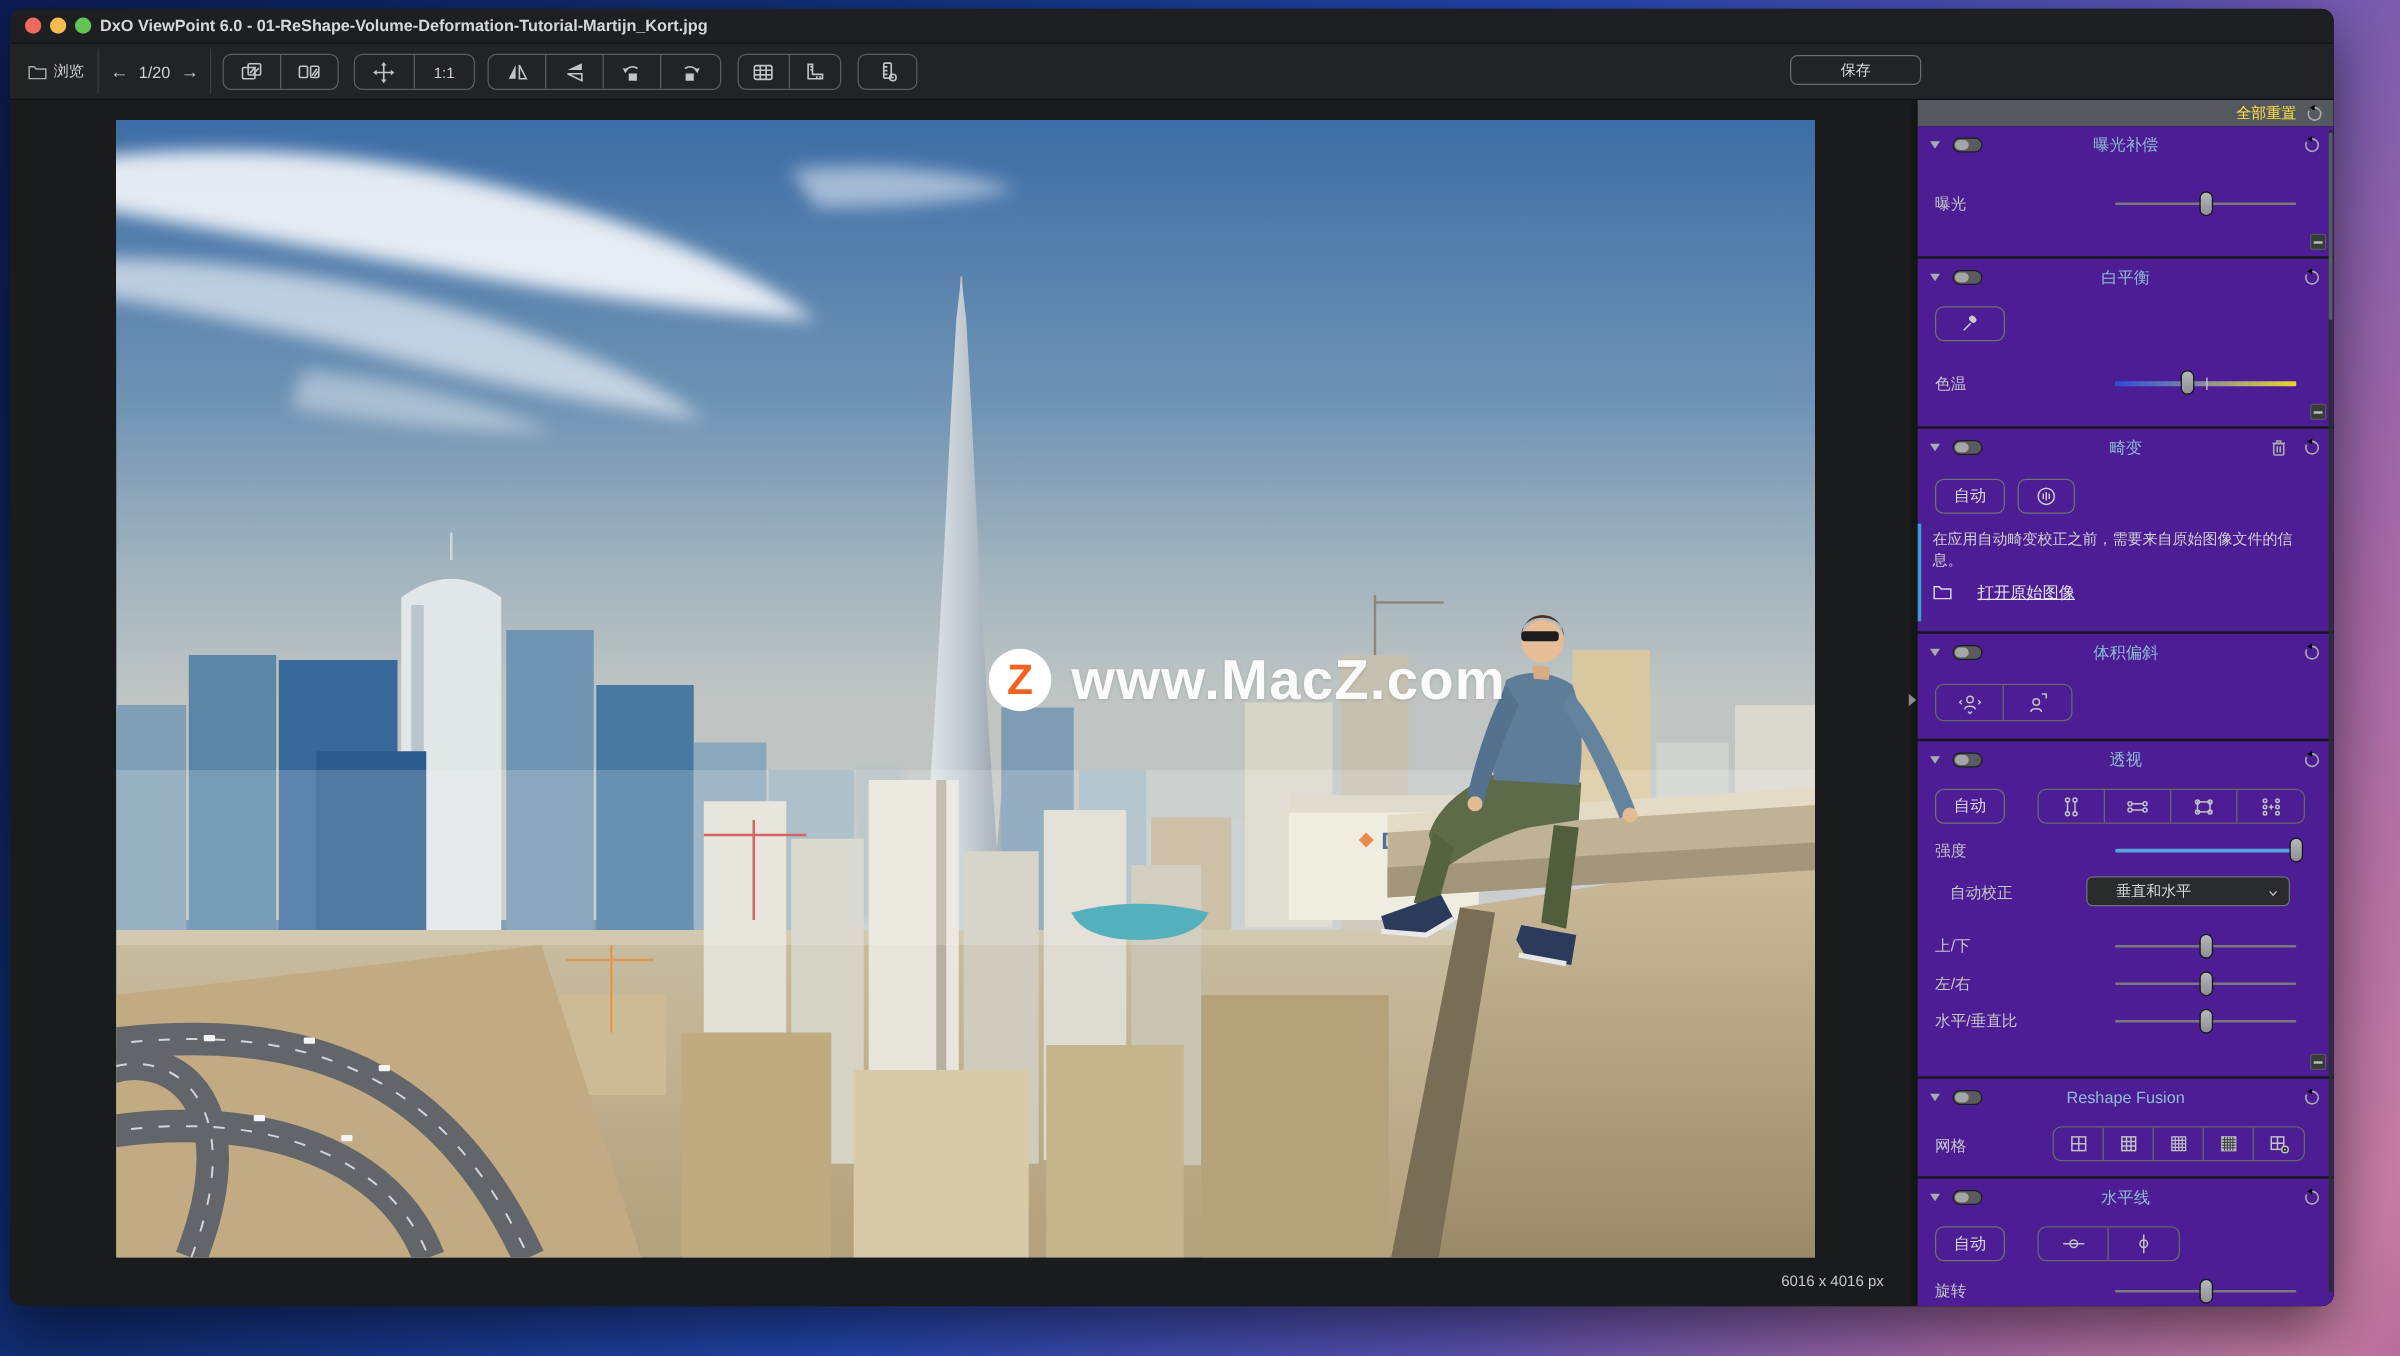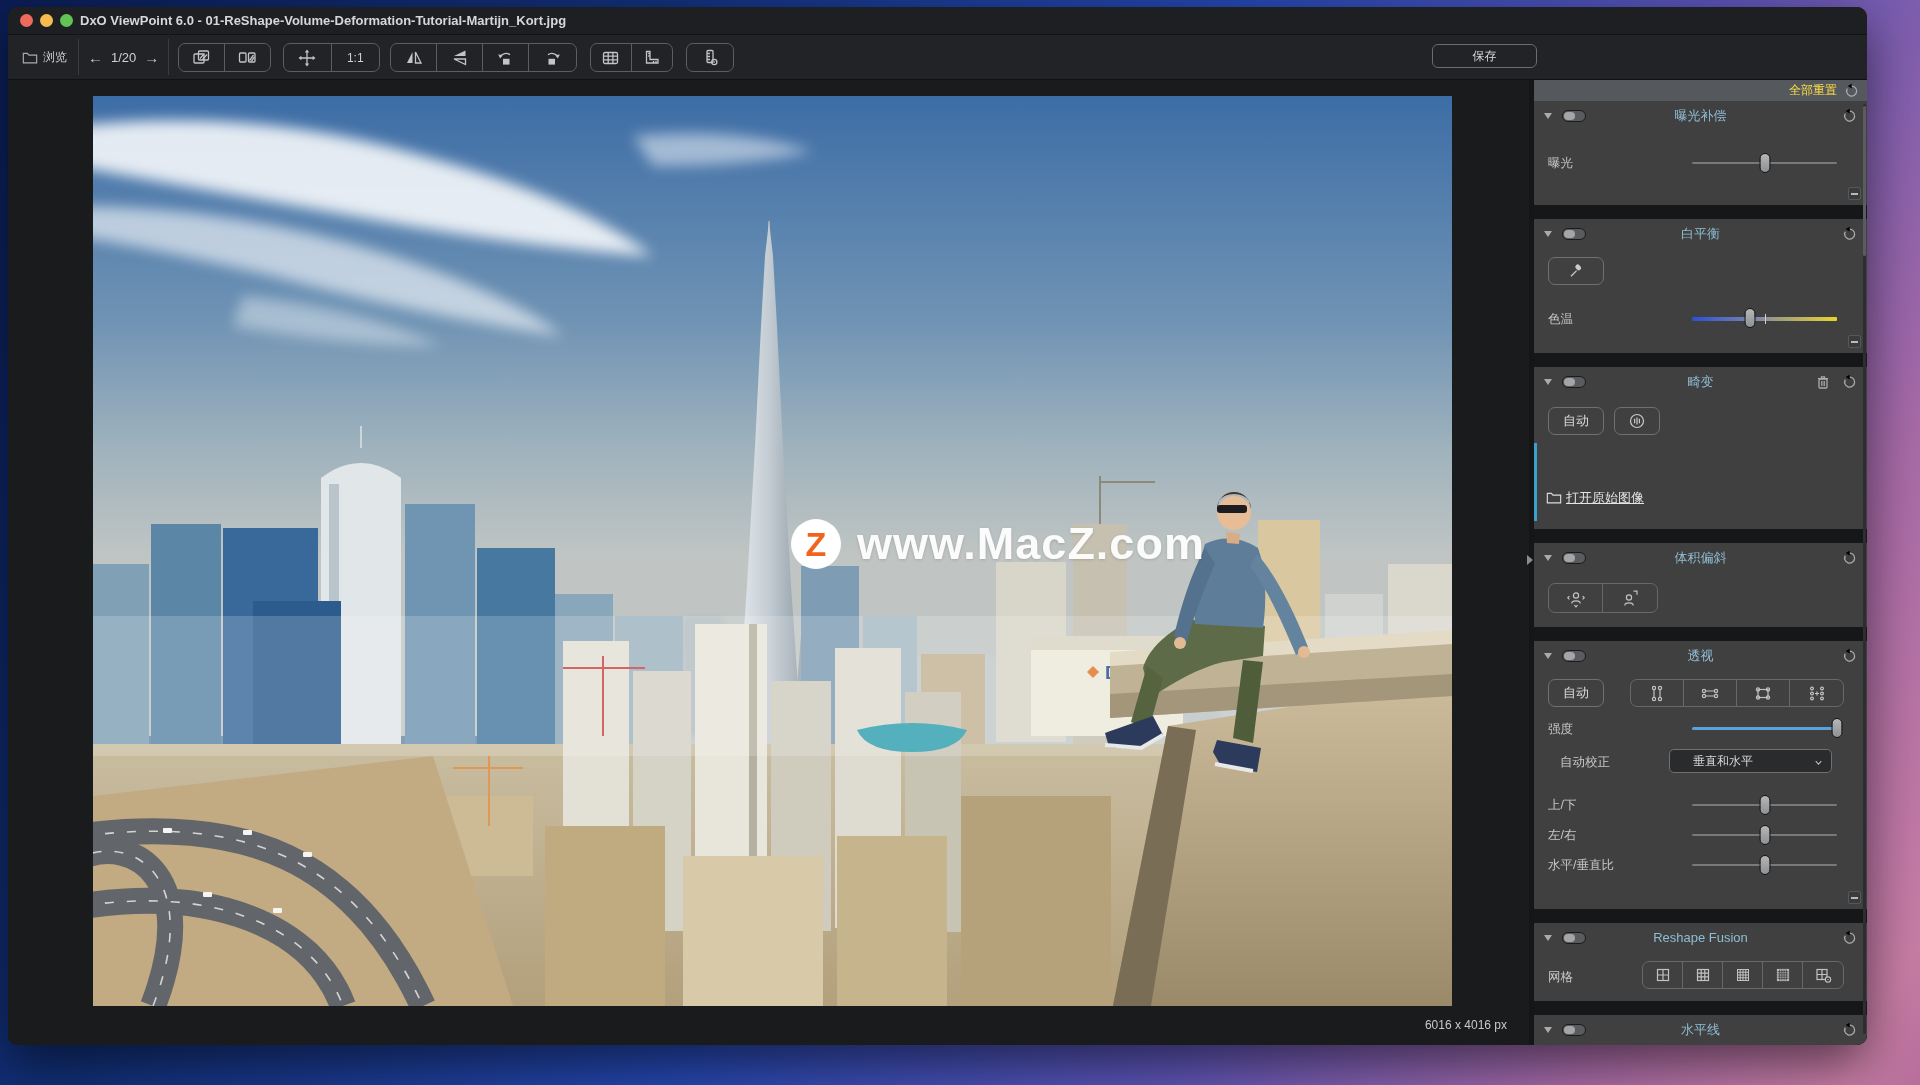--- a/index.html
+++ b/index.html
@@ -31,21 +31,21 @@
 .wmlogo{width:50px;height:50px;border-radius:50%;background:#fff;color:#f2641e;font-size:34px;font-weight:bold;display:flex;align-items:center;justify-content:center}
 .wmtext{font-size:45px;font-weight:600;color:rgba(255,255,255,.95);letter-spacing:1px;text-shadow:0 1px 3px rgba(0,0,0,.15)}
 .dims{position:absolute;right:22px;top:938px;font-size:12px;color:#c8c9ca}
 .gapstrip{position:absolute;left:1521px;top:73px;width:5px;height:965px;background:#151617}
 .collapse-chev{position:absolute;left:1519px;top:548px;width:0;height:0;border-left:6px solid #8a8c8e;border-top:5px solid transparent;border-bottom:5px solid transparent}
 
 .sidebar{position:absolute;left:1526px;top:73px;width:333px;height:965px;background:#161718;overflow:hidden}
 .resetall{position:relative;height:21px;background:#55585c;display:flex;align-items:center;justify-content:flex-end;padding-right:8px;gap:6px}
 .resetall span{font-size:12px;color:#fde047}
 .resetall svg{stroke:#36383a;fill:none;stroke-width:1.4}
-.panel{position:relative;background:#404040;margin-bottom:14px}
+.panel{position:relative;background:#4c1d95;margin-bottom:2px}
 .phead{position:absolute;left:0;top:0;right:0;height:30px}
 .tri{position:absolute;left:10px;top:12px;width:0;height:0;border-top:6px solid #a9abad;border-left:4.5px solid transparent;border-right:4.5px solid transparent}
 .toggle{position:absolute;left:28px;top:9px;width:24px;height:12px;border-radius:6px;background:#595b5e;border:1px solid #1b1c1d}
 .toggle .knob{position:absolute;left:1px;top:1px;width:11px;height:8px;border-radius:4px;background:#a3a5a7}
 .ptitle{position:absolute;left:0;right:0;top:0;line-height:30px;text-align:center;font-size:13px;color:#8fbdd4}
 .reseticon{position:absolute;right:10px;top:7px}
 .trashicon{position:absolute;right:36px;top:7px}
 .icon16{width:16px;height:16px}
 .icon16 svg,svg.icon16{stroke:#a9abad;fill:none;stroke-width:1.3}
 .srow{position:absolute;left:0;right:0;height:20px}
@@ -57,21 +57,21 @@
 .shandle{position:absolute;top:-9px;width:11px;height:20px;border-radius:6px;background:linear-gradient(#b4b6b8,#8e9092);border:1px solid #17181a;transform:translateX(-50%)}
 .minusbox{position:absolute;right:6px;bottom:5px;width:13px;height:13px;background:#393b3d;border:1px solid #55575a;border-radius:2px}
 .minusbox::after{content:"";position:absolute;left:2px;top:5px;width:7px;height:1.5px;background:#b8babc}
 .btn{position:absolute;border:1px solid #6e7072;border-radius:7px;color:#d8d9da;font-size:13px;display:flex;align-items:center;justify-content:center;background:transparent}
 .seg{position:absolute;display:flex;border:1px solid #66686a;border-radius:7px;overflow:hidden}
 .seg>div{display:flex;align-items:center;justify-content:center;border-right:1px solid #66686a}
 .seg>div:last-child{border-right:none}
 .seg svg{stroke:#c0c2c4;fill:none;stroke-width:1.2}
 .infobar{position:absolute;left:0;width:3px;background:#3ba0d0}
 .infotext{position:absolute;left:12px;right:10px;font-size:12px;line-height:17px;color:#d0d1d2}
-.openlink{position:absolute;left:12px;display:flex;align-items:center;gap:4px;color:#e4e5e6;font-size:13px}
+.openlink{position:absolute;left:12px;display:flex;align-items:center;gap:20px;color:#e4e5e6;font-size:13px}
 .openlink .lk{text-decoration:underline}
 .ddrow{position:absolute;left:12px;right:0}
 .ddlabel{position:absolute;left:14px;top:5px;font-size:12.5px;color:#c6c7c8}
 .ddbox{position:absolute;left:123px;top:0;width:163px;height:24px;border:1px solid #6e7072;border-radius:5px;background:#2a2b2d;color:#d8d9da;font-size:12px;line-height:22px;padding-left:23px}
 .ddbox svg{position:absolute;right:7px;top:7px;stroke:#c0c2c4;fill:none;stroke-width:1.5}
 .scrolltrack{position:absolute;right:1px;top:24px;width:3px;height:930px;background:#2c2d2f;border-radius:2px}
 .scrollthumb{position:absolute;right:1px;top:26px;width:3px;height:150px;background:#5a5c5f;border-radius:2px}
 </style>
 </head>
 <body>
@@ -457,20 +457,21 @@
       <div class="btn" style="left:14px;top:40px;width:56px;height:28px">自动</div>
       <div class="btn" style="left:80px;top:40px;width:46px;height:28px">
         <svg width="18" height="18" viewBox="0 0 18 18" style="stroke:#c8cacb;fill:none;stroke-width:1.2">
           <circle cx="9" cy="9" r="6.5"></circle>
           <line x1="6.6" y1="6.8" x2="6.6" y2="11.2"></line>
             <line x1="9" y1="5.6" x2="9" y2="12.4"></line>
             <line x1="11.4" y1="6.8" x2="11.4" y2="11.2"></line>
         </svg>
       </div>
       <div class="infobar" style="top:76px;height:78px"></div>
+      <div class="infotext" style="top:80px">在应用自动畸变校正之前，需要来自原始图像文件的信息。</div>
       <div class="openlink" style="top:122px">
         <svg class="icon16" width="20" height="15" viewBox="0 0 18 14" style="stroke:#dadbdc;fill:none;stroke-width:1.3">
             <use href="#i-folder"></use>
           </svg>
         <span class="lk">打开原始图像</span>
       </div>
     </div>
 
     <div class="panel" style="height:84px">
       <div class="phead">

